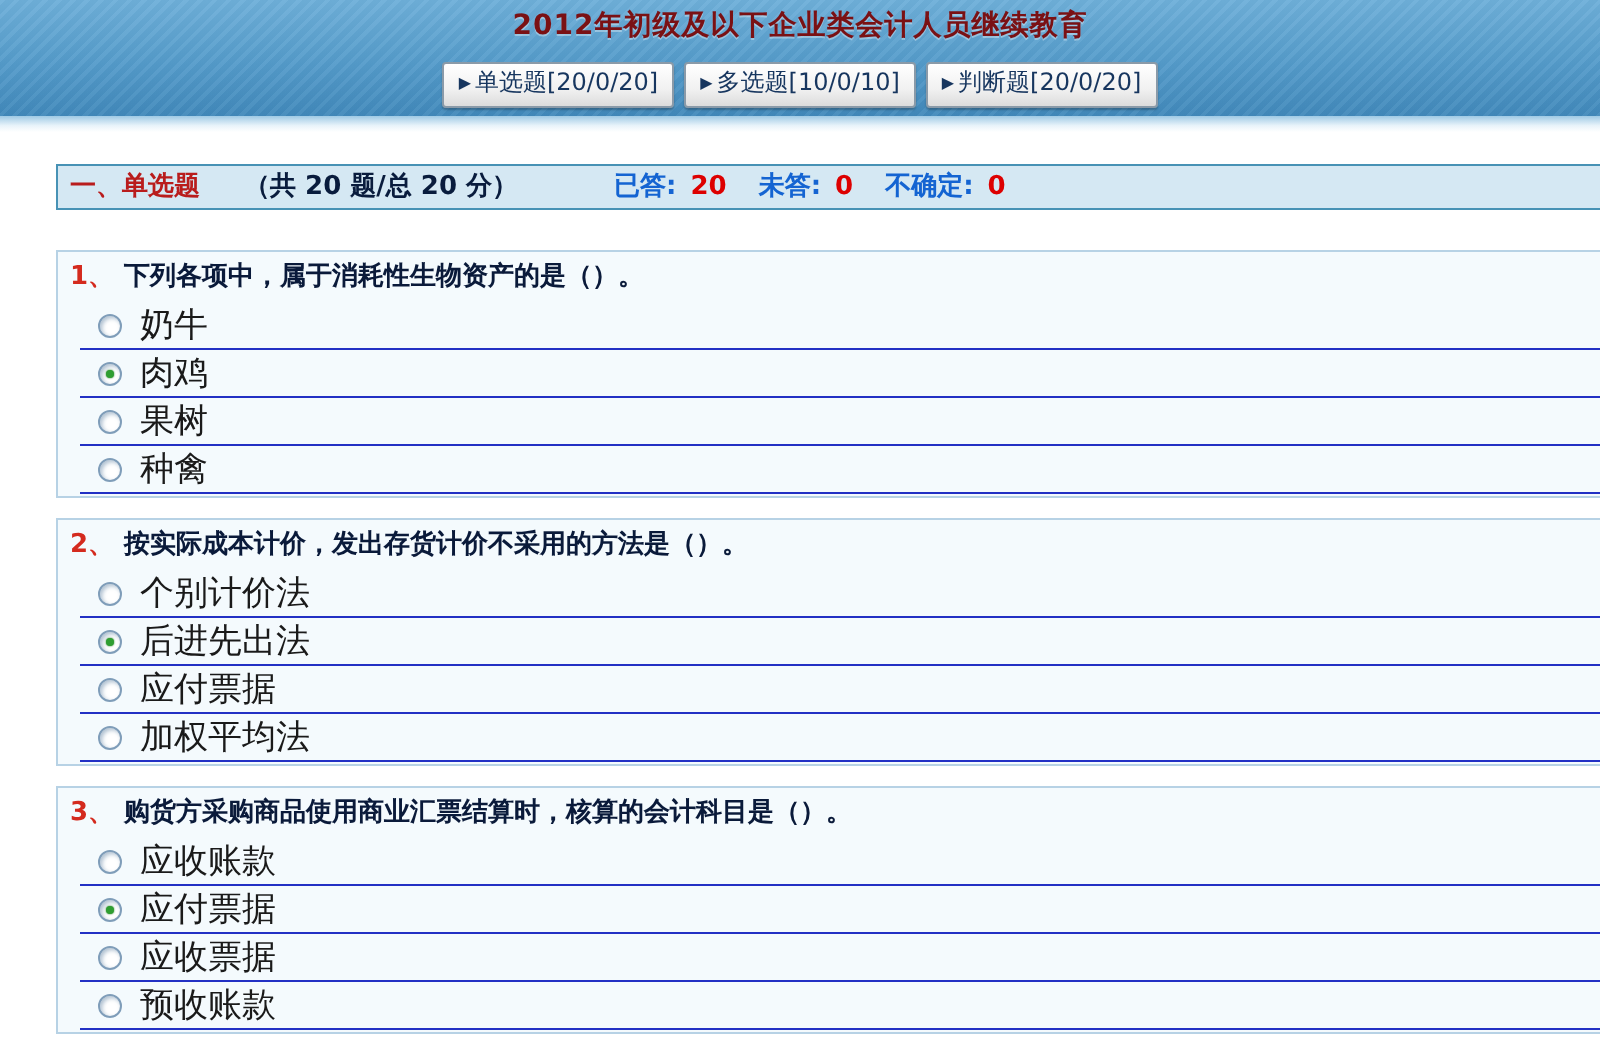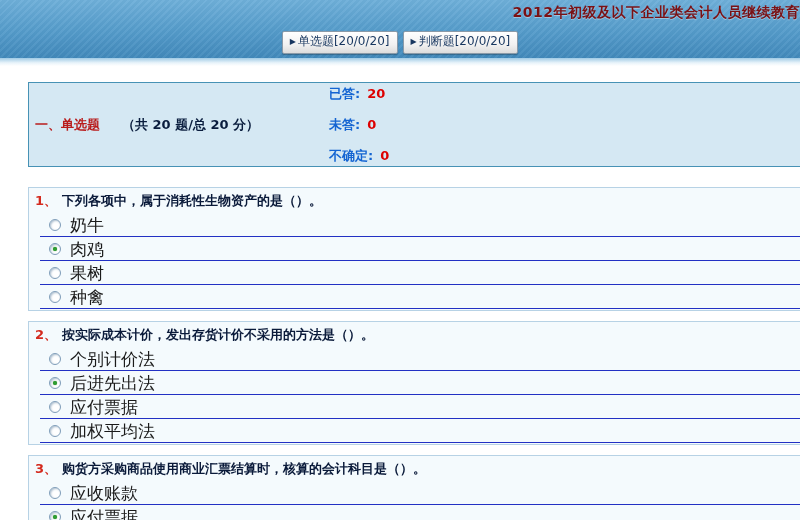--- a/index.html
+++ b/index.html
@@ -13,21 +13,21 @@
   
   .banner {
     height: 58px;
     background-image:
       repeating-linear-gradient(135deg, rgba(255,255,255,0.05) 0 2px, rgba(0,0,0,0.02) 2px 5px),
       linear-gradient(180deg, #6eafd9 0%, #549bca 55%, #4189bb 100%);
   }
   .title {
     margin: 0;
     padding-top: 4px;
-    text-align: right;
+    text-align: center;
     font-size: 14px;
     font-weight: bold;
     letter-spacing: 0.5px;
     color: #7a1114;
     text-shadow: 0 1px 0 rgba(255,255,255,0.35);
   }
   .nav {
     display: flex;
     justify-content: center;
     gap: 5px;
@@ -60,21 +60,21 @@
     padding: 3px 6px;
     display: flex;
     align-items: center;
     font-size: 13px;
     font-weight: bold;
     line-height: 15px;
     white-space: nowrap;
   }
   .sec-title { color: #b91c1c; }
   .sec-count { color: #091c3d; margin-left: 22px; }
-  .stats { margin-left: 70px; display: flex; gap: 16px; flex-direction: column; }
+  .stats { margin-left: 48px; display: flex; gap: 16px; }
   .stat { display: flex; }
   .stat-label { color: #1464d2; }
   .stat-value { color: #dd0000; margin-left: 7px; }
   
   .qbox {
     margin: 0 -4px 0 28px;
     border: 1px solid #b7d2e5;
     background: #f4fafd;
     padding-bottom: 1px;
   }
@@ -119,20 +119,21 @@
 </style>
 </head>
 <body>
 
 <div>
 
   <header class="banner">
     <h1 class="title">2012年初级及以下企业类会计人员继续教育</h1>
     <div class="nav">
       <button class="navbtn"><span class="arr">▶</span><span>单选题[20/0/20]</span></button>
+      <button class="navbtn"><span class="arr">▶</span><span>多选题[10/0/10]</span></button>
       <button class="navbtn"><span class="arr">▶</span><span>判断题[20/0/20]</span></button>
     </div>
   </header>
   <div class="band"></div>
 
   <main class="content">
 
     <div class="section-bar">
       <span class="sec-title">一、单选题</span>
       <span class="sec-count">（共 20 题/总 20 分）</span>

